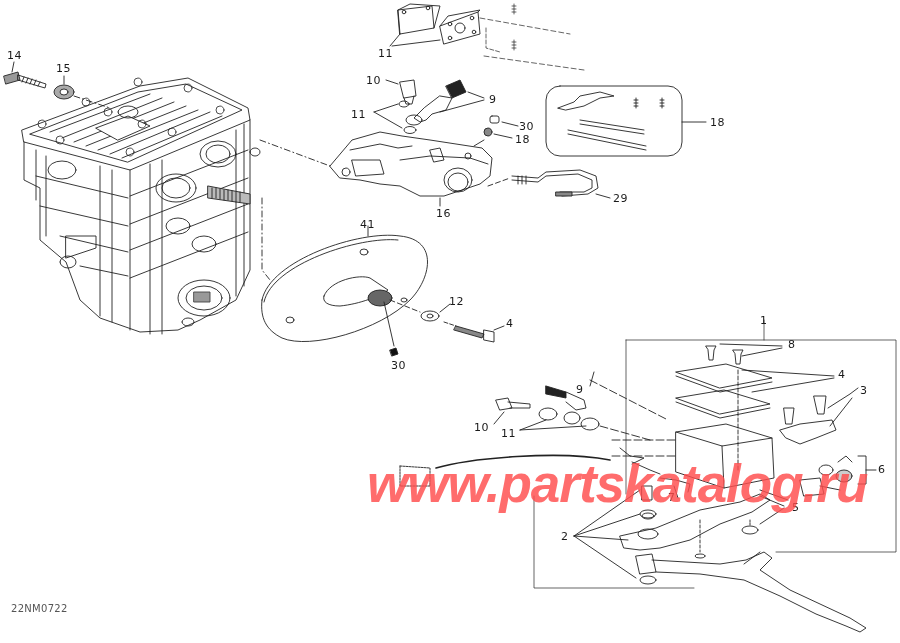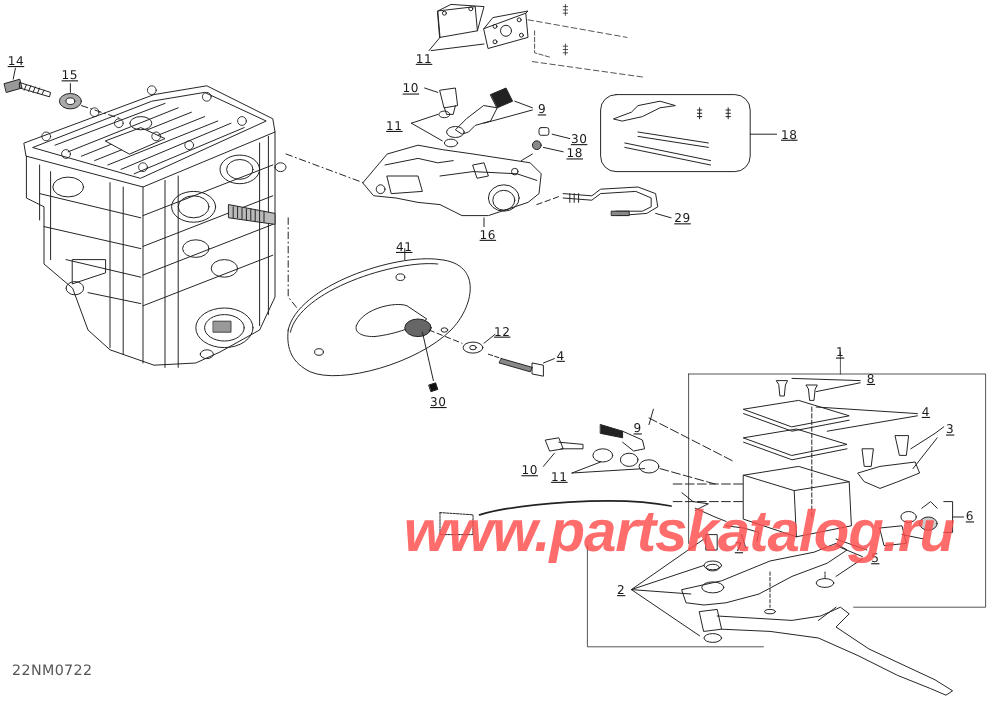--- a/index.html
+++ b/index.html
@@ -1,20 +1,20 @@
 <!DOCTYPE html>
 <html><head>
 <meta charset="utf-8">
 <style>
   html,body{margin:0;padding:0;background:#ffffff;}
   body{width:900px;height:643px;position:relative;overflow:hidden;font-family:"Liberation Sans",sans-serif;}
   #stage{position:absolute;left:0;top:0;width:900px;height:643px;}
   svg.art{position:absolute;left:0;top:0;width:900px;height:643px;}
-  .callout{position:absolute;font-family:"DejaVu Sans",sans-serif;font-size:11px;color:#1a1a1a;line-height:1;cursor:pointer;letter-spacing:0.5px;text-decoration:underline;}
-  .ref-code{position:absolute;left:11px;top:603px;font-family:"DejaVu Sans",sans-serif;font-size:13px;color:#555;letter-spacing:0.3px;}
+  .callout{position:absolute;font-family:"DejaVu Sans",sans-serif;font-size:11px;color:#1a1a1a;line-height:1;cursor:pointer;letter-spacing:0.5px;}
+  .ref-code{position:absolute;left:11px;top:603px;font-family:"DejaVu Sans",sans-serif;font-size:10px;color:#555;letter-spacing:0.3px;}
   .watermark{position:absolute;left:367px;top:453px;font-family:"Liberation Sans",sans-serif;font-weight:bold;font-style:italic;font-size:53px;color:#ff4d4d;opacity:0.82;letter-spacing:-1px;white-space:nowrap;pointer-events:none;}
 </style>
 </head>
 <body>
 
 <div id="stage">
 
   <svg class="art" viewBox="0 0 900 643" fill="none" stroke="#222" stroke-width="0.9" stroke-linejoin="round" stroke-linecap="round">
 
     <g>

